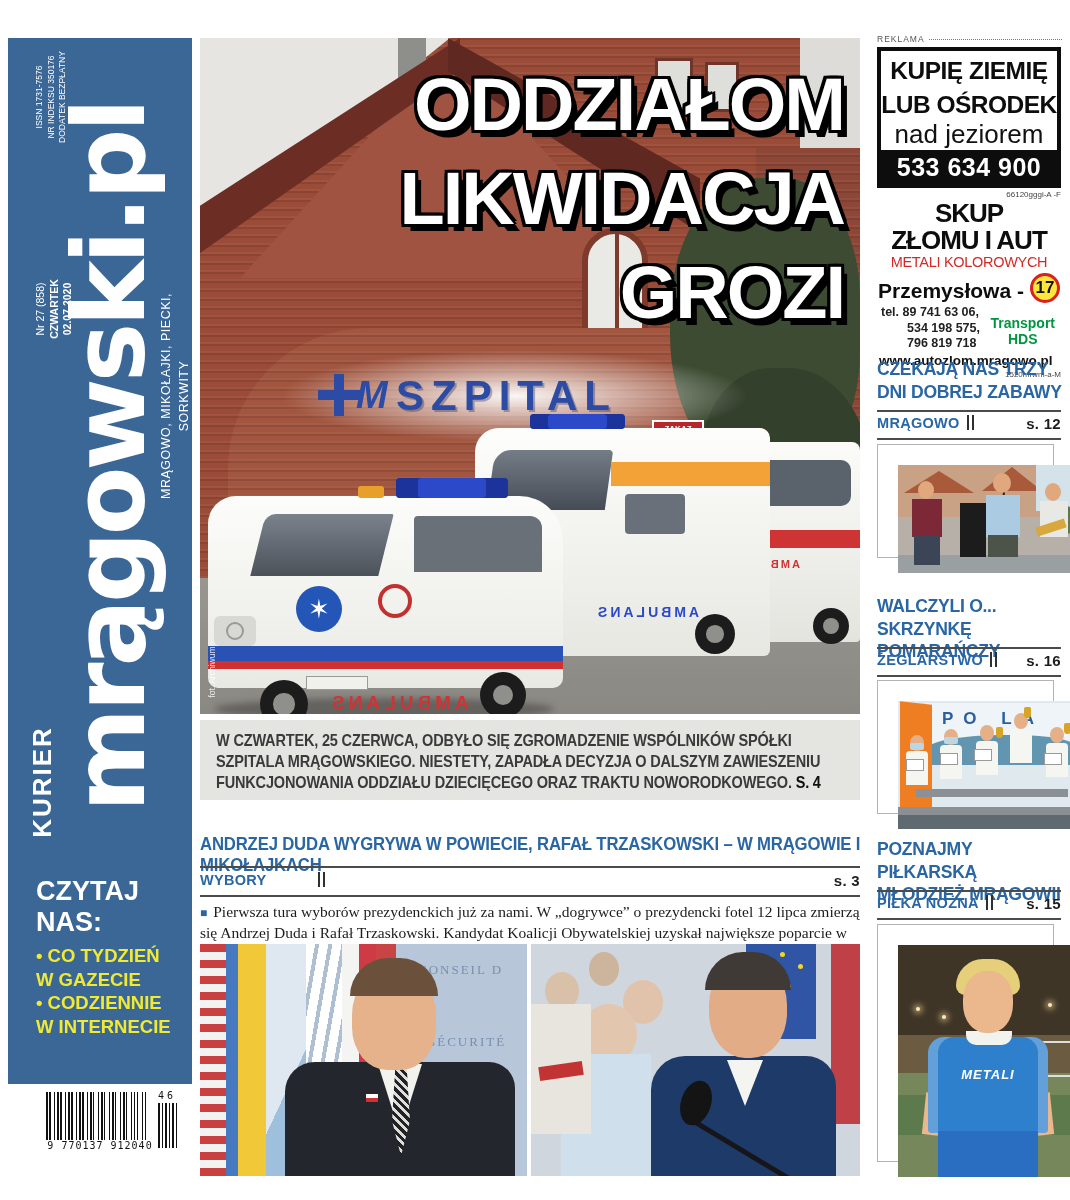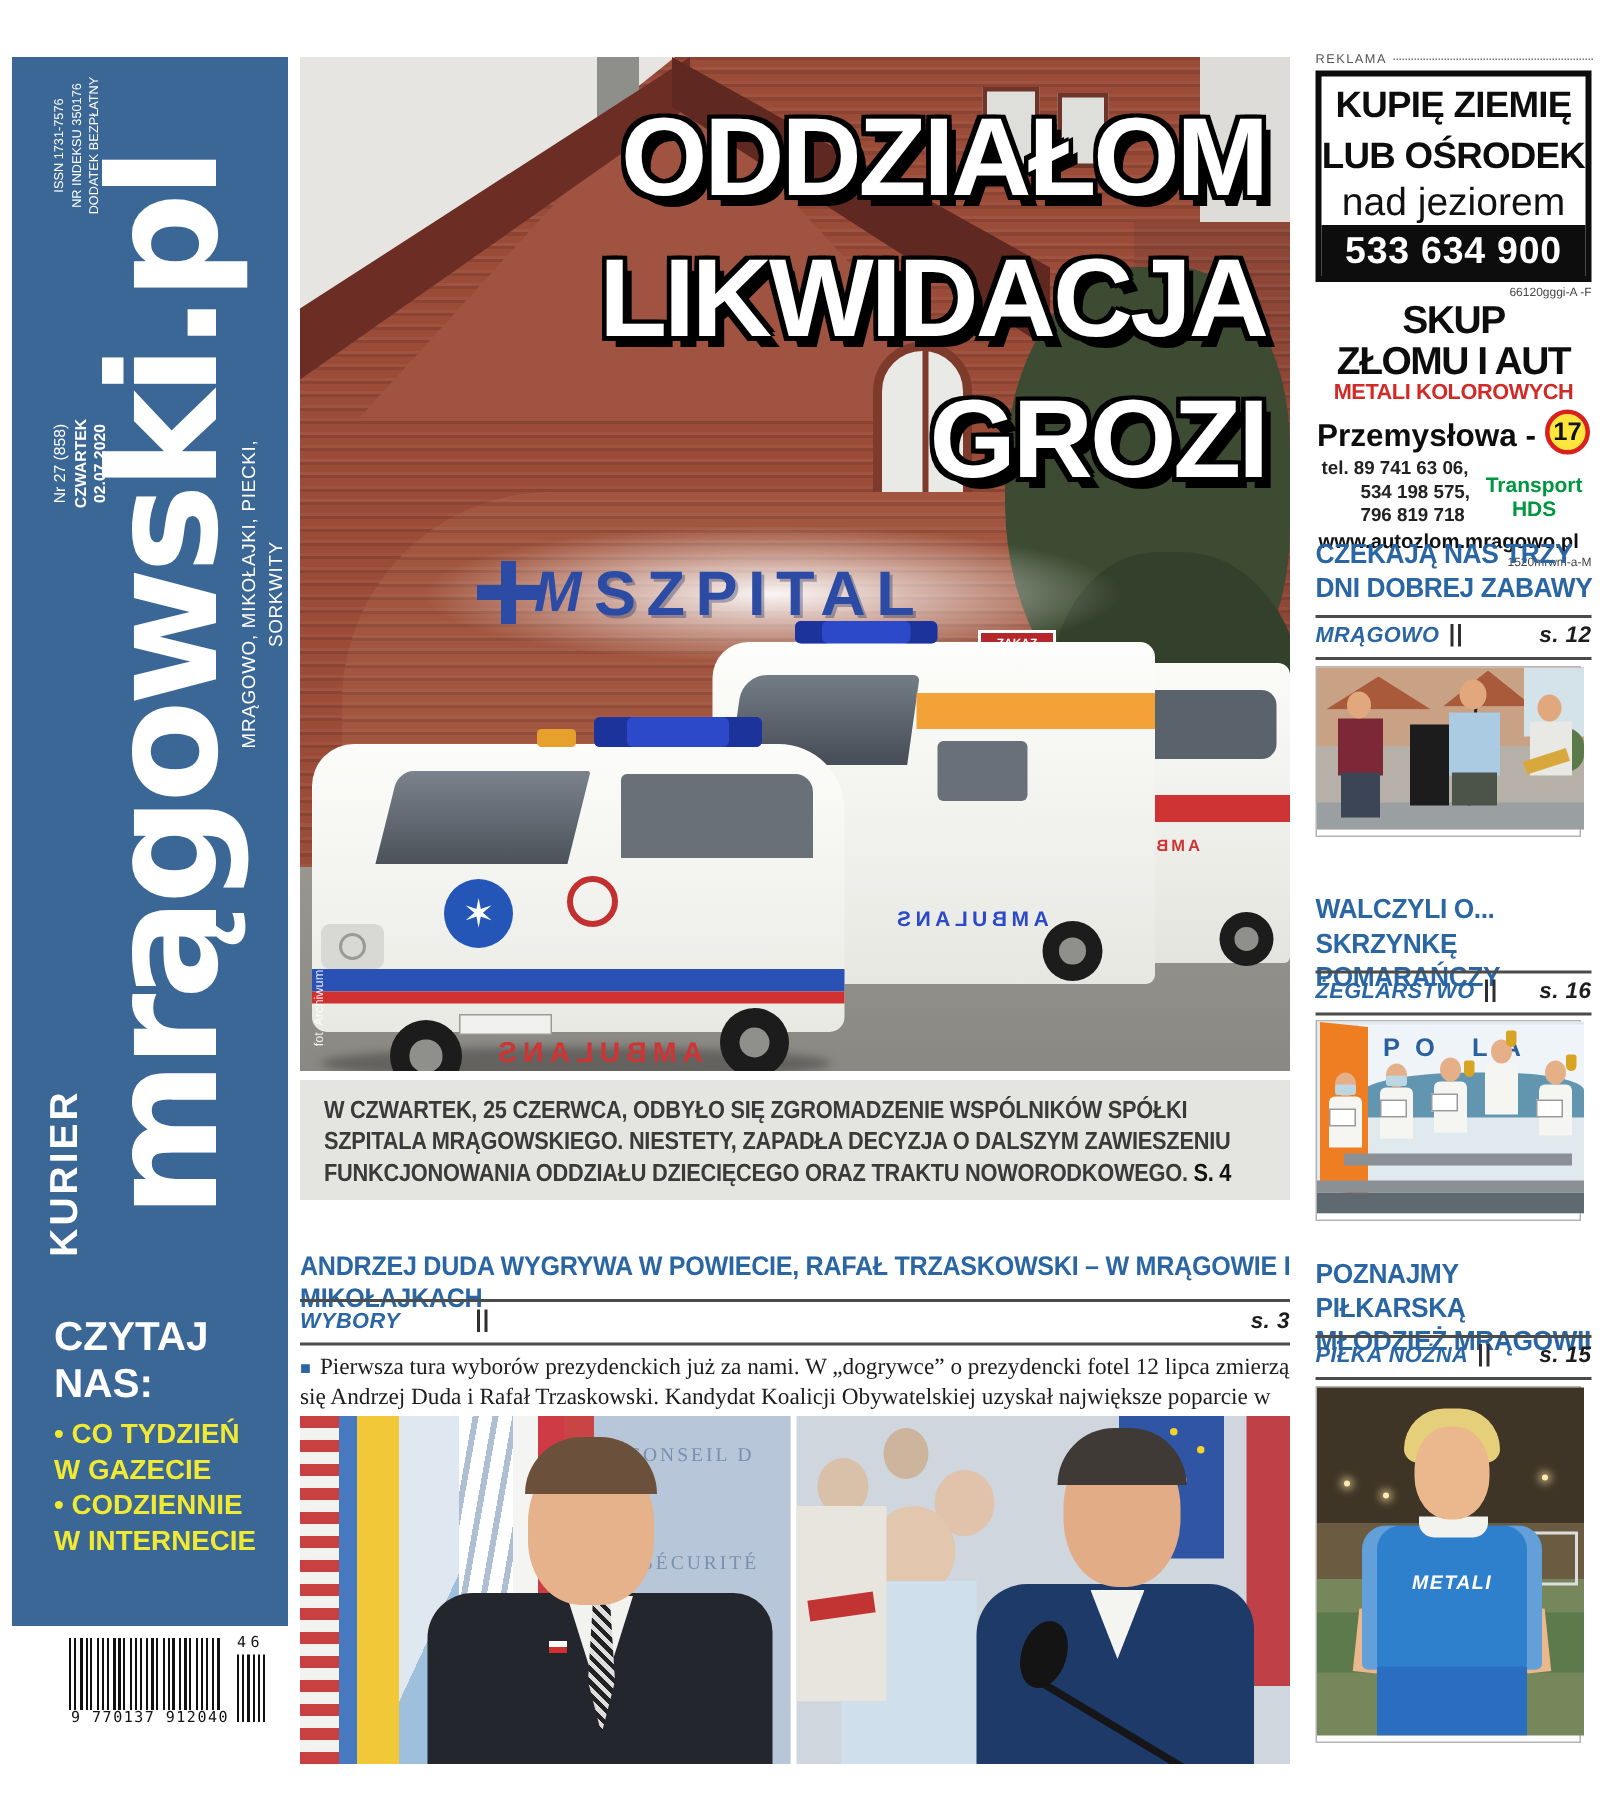--- a/index.html
+++ b/index.html
@@ -119,21 +119,21 @@
   
   .standfirst { position:absolute; left:200px; top:720px; width:660px; height:80px; background:#e4e5e1; }
   .standfirst .txt { position:absolute; left:16px; top:10px; width:716px; transform:scaleX(0.88); transform-origin:left top;
                      font-weight:bold; font-size:16.5px; line-height:21px; letter-spacing:-0.2px; color:#3a3a3a; }
   .standfirst .pg { color:#111; }
 
   
   .e-head { position:absolute; left:200px; top:834px; width:712px; transform:scaleX(0.93); transform-origin:left top;
             color:#2a66a3; font-weight:bold; font-size:18px; letter-spacing:-0.2px; }
   .rule { position:absolute; height:2px; background:#4b4b4b; }
-  .kick { position:absolute; display:flex; align-items:center; font-weight:bold; color:#2a66a3; font-size:14.5px; letter-spacing:0.3px;font-style:italic; }
+  .kick { position:absolute; display:flex; align-items:flex-start; font-weight:bold; color:#2a66a3; font-size:14.5px; letter-spacing:0.3px; }
   .kick .bars { width:7px; height:15px; border-left:2.5px solid #2f2f2f; border-right:2.5px solid #2f2f2f; margin-left:7px; }
   .kick .pg { margin-left:auto; color:#1d1d1d; font-size:15px; }
   .e-body { position:absolute; left:200px; top:902px; width:660px; font-family:"Liberation Serif", serif;
             font-size:15.5px; line-height:19px; color:#1c1c1c; }
   .e-body .bullet { color:#2a66a3; font-size:12px; margin-right:6px; }
 
   
   .ph { position:absolute; overflow:hidden; }
   .ph-duda { left:200px; top:944px; width:327px; height:232px; background:#b7c6d8; }
   .ph-trza { left:531px; top:944px; width:329px; height:232px; background:#cfd6de; }
@@ -165,35 +165,35 @@
                 color:#555; font-size:8.5px; letter-spacing:1px; }
   .rcol-label .dots { flex:1; border-top:1.5px dotted #777; margin-left:4px; }
   .ad1 { position:absolute; left:877px; top:47px; width:184px; height:141px; background:#fff; border:4px solid #0d0d0d; text-align:center; }
   .ad1 .l12 { font-weight:bold; font-size:24.5px; line-height:28px; color:#0d0d0d; letter-spacing:-0.5px; margin-top:6px; }
   .ad1 .l3 { font-size:26px; line-height:30px; color:#111; }
   .ad1 .ph { position:absolute; left:0; bottom:0; width:100%; height:34px; background:#0d0d0d; color:#fff;
              font-weight:bold; font-size:25px; line-height:34px; letter-spacing:0.5px; }
   .ad1-code { position:absolute; left:877px; top:190px; width:184px; text-align:right; font-size:8px; color:#444; }
   .ad2 { position:absolute; left:877px; top:200px; width:184px; height:146px; text-align:center; }
   .ad2 .l1, .ad2 .l2 { font-weight:bold; font-size:26px; line-height:27px; color:#0d0d0d; letter-spacing:-1px; }
-  .ad2 .l3 { font-weight:bold; font-size:14.5px; color:#d22b27; letter-spacing:-0.3px; }
+  .ad2 .l3 { font-weight:normal; font-size:14.5px; color:#d22b27; letter-spacing:-0.3px; }
   .ad2 .addr { display:flex; align-items:flex-end; justify-content:center; gap:6px; margin-top:3px;
                font-weight:bold; font-size:21px; color:#0d0d0d; }
   .ad2 .circ { display:inline-block; width:30px; height:30px; border-radius:50%; background:#ffe63c; border:3px solid #d91f1f;
                font-size:17px; line-height:24px; color:#111; }
   .ad2 .row { display:flex; margin-top:2px; text-align:left; }
   .ad2 .phones { font-weight:bold; font-size:12.5px; line-height:15.5px; color:#222; padding-left:4px; }
   .ad2 .phones div:nth-child(2), .ad2 .phones div:nth-child(3) { padding-left:26px; }
   .ad2 .transp { margin-left:auto; padding-right:6px; padding-top:10px; color:#009640; font-weight:bold; font-size:14px; line-height:16px; text-align:center; }
   .ad2 .www { font-weight:bold; font-size:13.5px; color:#111; text-align:left; padding-left:2px; margin-top:1px; }
   .ad2 .code { text-align:right; font-size:8px; color:#444; margin-top:2px; }
 
   .t-head { position:absolute; left:877px; width:200px; transform:scaleX(0.95); transform-origin:left top;
             color:#2a66a3; font-weight:bold; font-size:18.5px; line-height:22.5px; letter-spacing:-0.3px; }
-  .t-photo { position:absolute; left:877px; width:177px; background:#fff; border:1px solid #b3b3b3; padding:0; }
+  .t-photo { position:absolute; left:877px; width:177px; background:#fff; border:1px solid #b3b3b3; padding:20px; }
   .t-photo .scene { position:relative; width:178px; overflow:hidden; }
 
   
   .sc1 { height:108px; background:linear-gradient(#c9a184 0 52px,#b6b0a8 52px 100%); }
   .sc1 .roof { position:absolute; background:#a85a3a; }
   .sc1 .sky { position:absolute; right:0; top:0; width:40px; height:46px; background:#d4e2ea; }
   .sc1 .bush { position:absolute; right:0; top:40px; width:34px; height:30px; background:#5a7a4a; border-radius:50% 40% 40% 50%; }
   .sc1 .floor { position:absolute; left:0; bottom:0; width:100%; height:18px; background:#9aa0a2; }
   .sc1 .spk { position:absolute; left:62px; top:38px; width:26px; height:54px; background:#1c1c1c; }
   .sc1 .p { position:absolute; }

